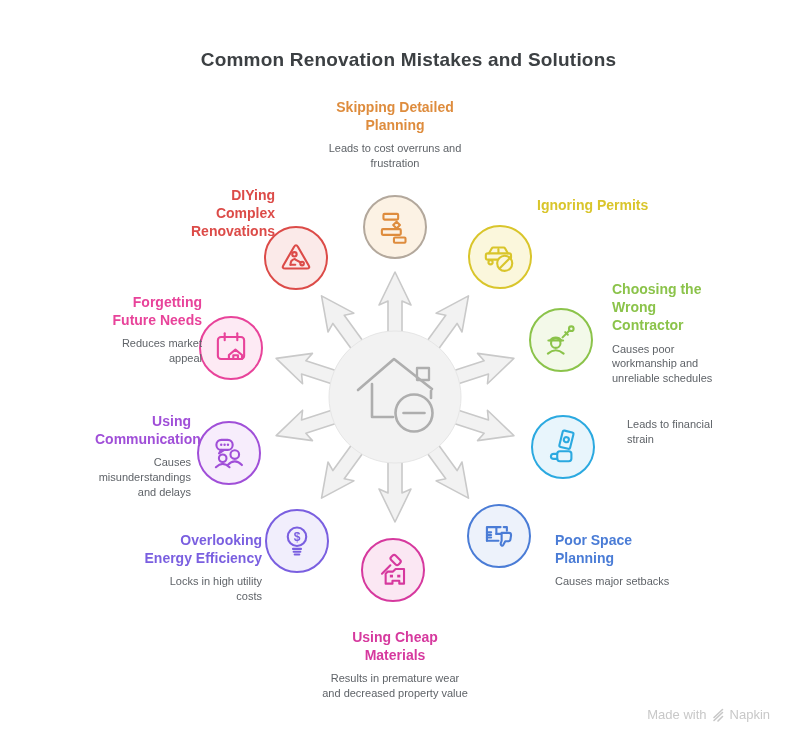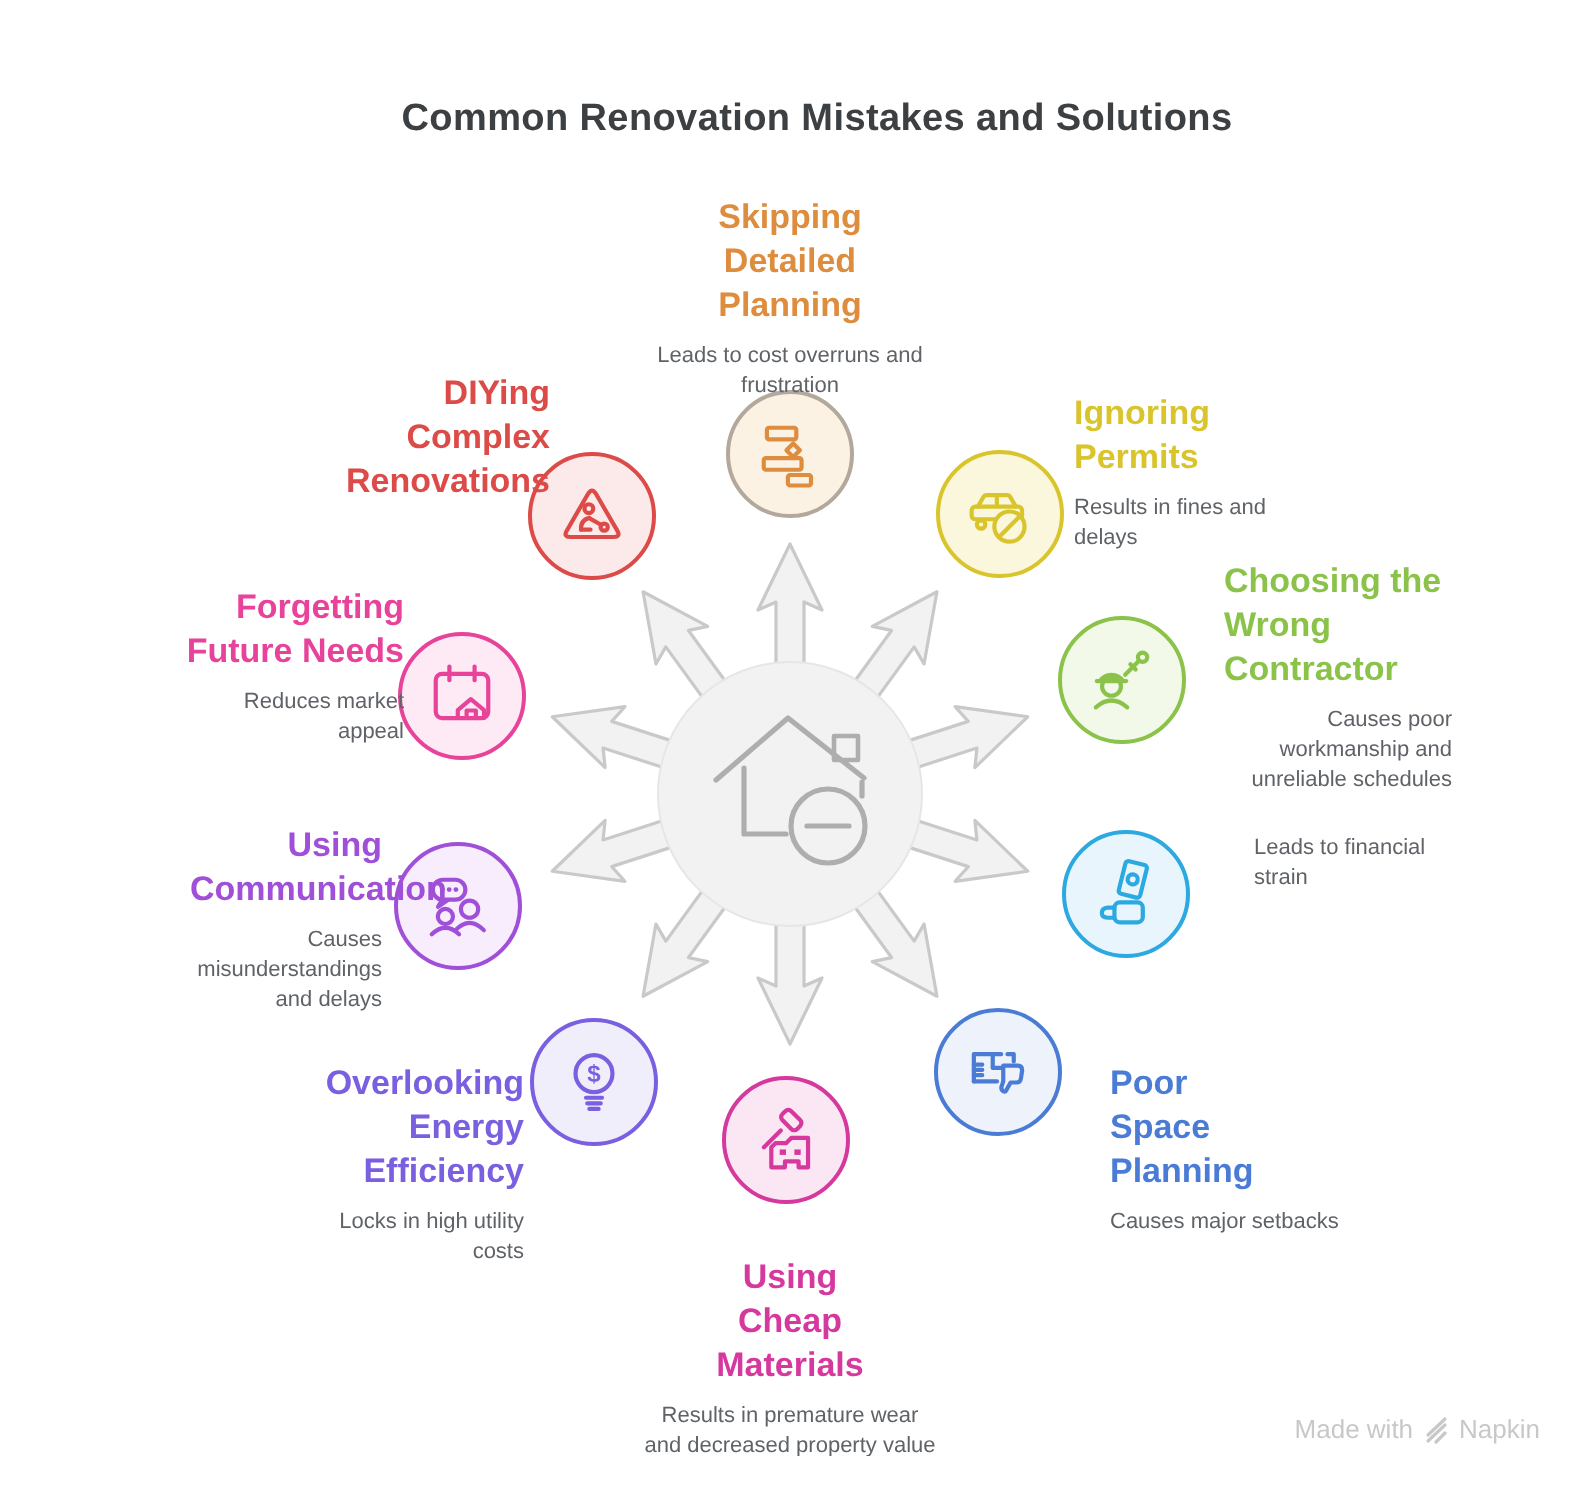--- a/index.html
+++ b/index.html
@@ -16,33 +16,33 @@
   #hub{position:absolute;left:255px;top:257px;width:280px;height:280px;}
   
   .item .icon-circle{
     position:absolute;width:64px;height:64px;border-radius:50%;
     box-sizing:border-box;border:2px solid var(--circle-border);
     background:var(--circle-fill);display:flex;align-items:center;justify-content:center;
   }
   .item .icon-circle svg{display:block;color:var(--accent);}
   .item .txt{position:absolute;}
   .item h3{
-    margin:0 0 7px 0;font-size:17px;line-height:1.3;font-weight:bold;color:var(--accent);
+    margin:0 0 7px 0;font-size:14px;line-height:1.3;font-weight:bold;color:var(--accent);
   }
   .item p{margin:0;font-size:11px;line-height:1.34;color:#5F6368;}
   .al-c{text-align:center;} .al-c h3,.al-c p{margin-left:auto;margin-right:auto;}
   .al-l{text-align:left;}
   .al-r{text-align:right;} .al-r h3,.al-r p{margin-left:auto;text-align:right;}
   
   .pos-ic-0{left:363px;top:195px;width:66px;height:66px;}
   .pos-tx-0{left:310px;top:98px;width:170px;}   .pos-tx-0 h3{max-width:132px;} .pos-tx-0 p{max-width:150px;}
   .pos-ic-1{left:468px;top:225px;}
   .pos-tx-1{left:537px;top:196px;width:125px;}  .pos-tx-1 h3{max-width:125px;} .pos-tx-1 p{max-width:112px;}
   .pos-ic-2{left:529px;top:308px;}
-  .pos-tx-2{left:612px;top:280px;width:132px;}  .pos-tx-2 h3{max-width:112px;} .pos-tx-2 p{max-width:114px;text-align:right;}
+  .pos-tx-2{left:612px;top:280px;width:132px;}  .pos-tx-2 h3{max-width:112px;} .pos-tx-2 p{max-width:114px;}
   .pos-ic-3{left:531px;top:415px;}
   .pos-tx-3{left:627px;top:417px;width:120px;}  .pos-tx-3 h3{max-width:106px;} .pos-tx-3 p{max-width:100px;}
   .pos-ic-4{left:467px;top:504px;}
   .pos-tx-4{left:555px;top:531px;width:145px;}  .pos-tx-4 h3{max-width:82px;}  .pos-tx-4 p{max-width:145px;}
   .pos-ic-5{left:361px;top:538px;width:66px;height:66px;}
   .pos-tx-5{left:310px;top:628px;width:170px;}  .pos-tx-5 h3{max-width:92px;}  .pos-tx-5 p{max-width:148px;}
   .pos-ic-6{left:265px;top:509px;}
   .pos-tx-6{right:555px;top:531px;width:150px;} .pos-tx-6 h3{max-width:128px;} .pos-tx-6 p{max-width:112px;}
   .pos-ic-7{left:197px;top:421px;}
   .pos-tx-7{right:626px;top:412px;width:140px;} .pos-tx-7 h3{max-width:96px;}  .pos-tx-7 p{max-width:102px;}
@@ -113,21 +113,20 @@
           <rect x="6.5" y="16.5" width="24" height="6" rx="1.8"></rect>
           <circle cx="11" cy="25" r="2"></circle>
           <line x1="18.5" y1="12.5" x2="18.5" y2="16"></line>
         </g>
         <circle cx="24.5" cy="26" r="7.2" style="fill:var(--circle-fill)" stroke="currentColor" stroke-width="2"></circle>
         <line x1="19.8" y1="30.7" x2="29.2" y2="21.3" stroke="currentColor" stroke-width="2"></line>
       </svg>
     </div>
     <div class="txt al-l pos-tx-1">
       <h3>Ignoring Permits</h3>
-      <p>Results in fines and delays</p>
     </div>
   </div>
 
   <div class="item" style="--accent: #8BC34A; --circle-border: #8BC34A; --circle-fill: #F3F9E9;">
     <div class="icon-circle pos-ic-2">
       <svg width="42" height="42" viewBox="0 0 40 40">
         <g fill="none" stroke="currentColor" stroke-width="2" stroke-linecap="round" stroke-linejoin="round">
           <circle cx="15" cy="23" r="4.5"></circle>
           <path d="M9.6 20.4 a6.6 6.6 0 0 1 10.8 0"></path>
           <line x1="8" y1="20.5" x2="22" y2="20.5"></line>

